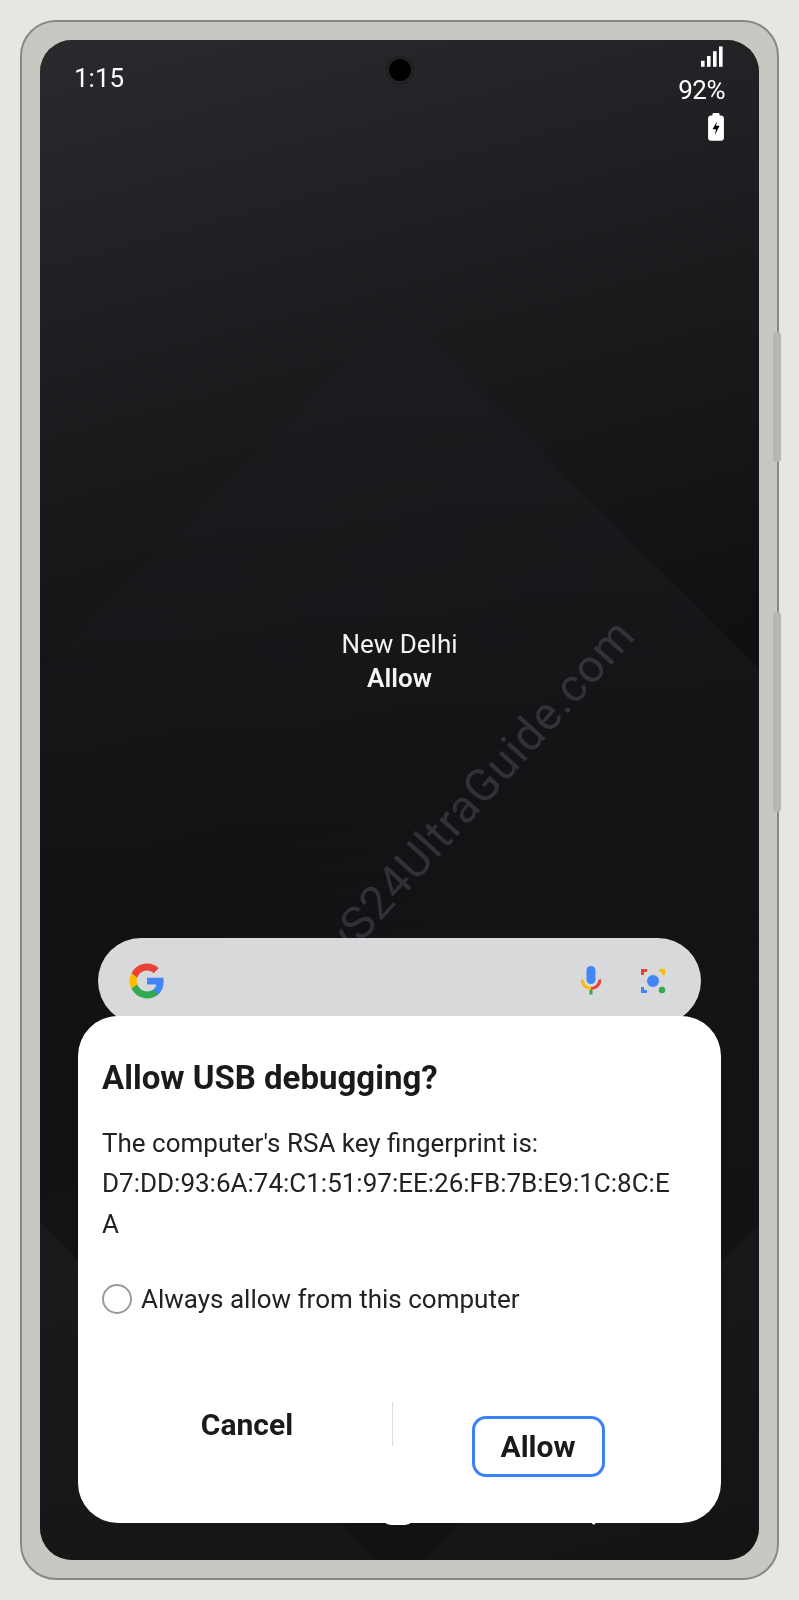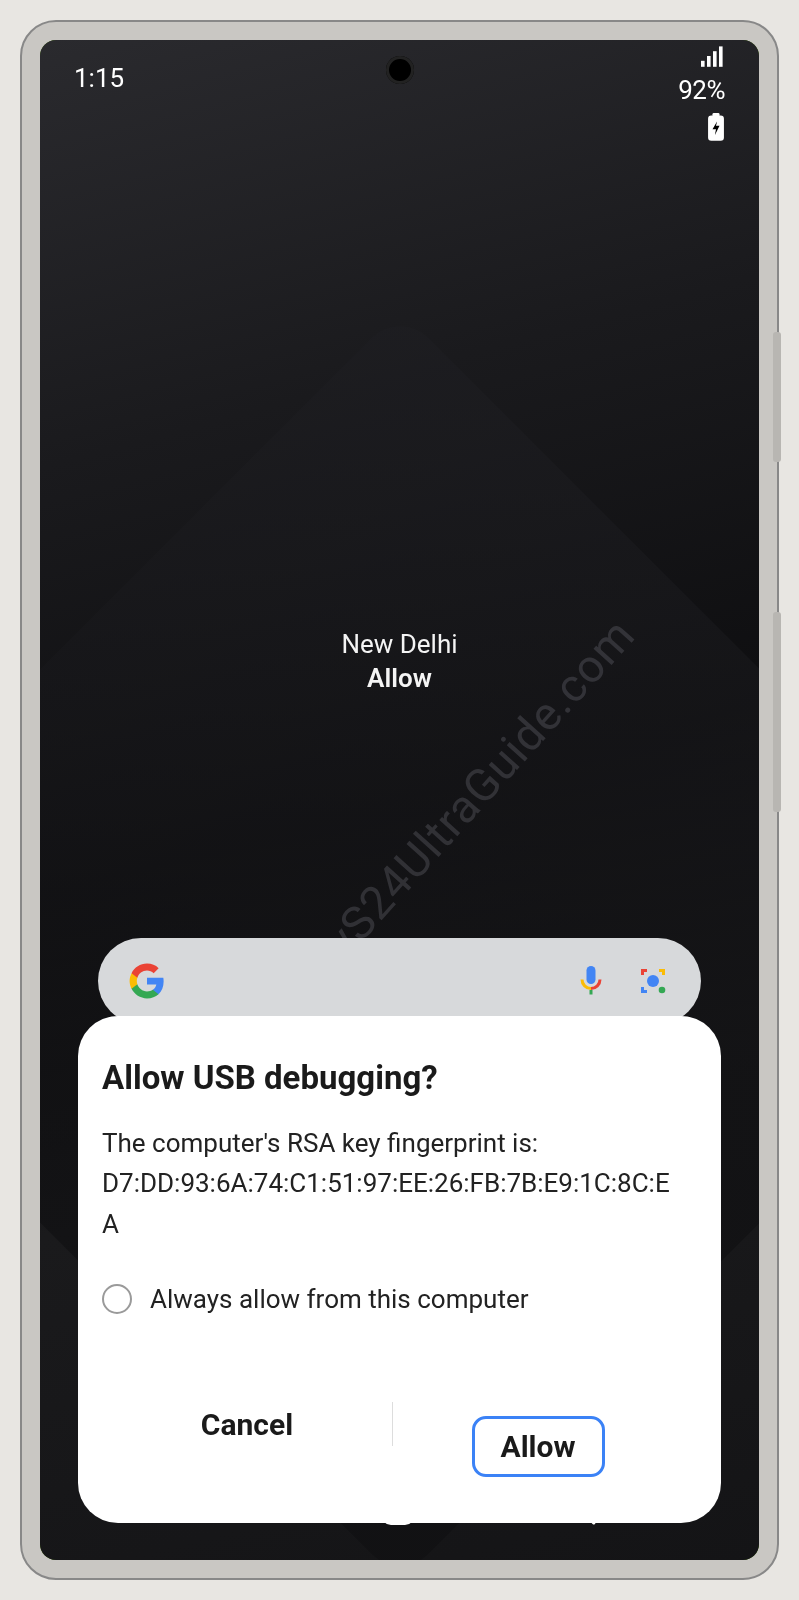--- a/index.html
+++ b/index.html
@@ -16,21 +16,21 @@
     left: 20px; top: 20px;
     width: 759px; height: 1560px;
     background: #c9c7c3;
     border-radius: 36px;
     border: 2px solid #888;
   }
   .phone-inner {
     position: absolute;
     left: 18px; top: 18px; right: 18px; bottom: 18px;
     background: #4d7c0f;
-    border-radius: 16px;
+    border-radius: 32px;
     overflow: hidden;
   }
   
   .side-btn {
     position: absolute;
     right: -4px;
     width: 8px;
     background: #b8b6b2;
     border-radius: 3px;
   }
@@ -128,21 +128,21 @@
     position: absolute;
     left: 38px; right: 38px; top: 976px;
     background: #fff;
     border-radius: 40px;
     padding: 42px 38px 30px 24px;
     color: #1a1a1a;
   }
   .dialog-title { font-size: 33px; font-weight: 700; margin-bottom: 26px; }
   .dialog-body { font-size: 26px; line-height: 1.55; color: #222; word-break: break-all; }
   .dialog-check-row {
-    display: flex; align-items: center; gap: 18px;
+    display: flex; align-items: center; gap: 9px;
     margin-top: 40px;
   }
   .check-circle {
     width: 30px; height: 30px;
     border: 2px solid #9a9a9a;
     border-radius: 50%;
     flex-shrink: 0;
   }
   .dialog-check-row .check-label { font-size: 26px; color: #222; }
   .dialog-actions {

